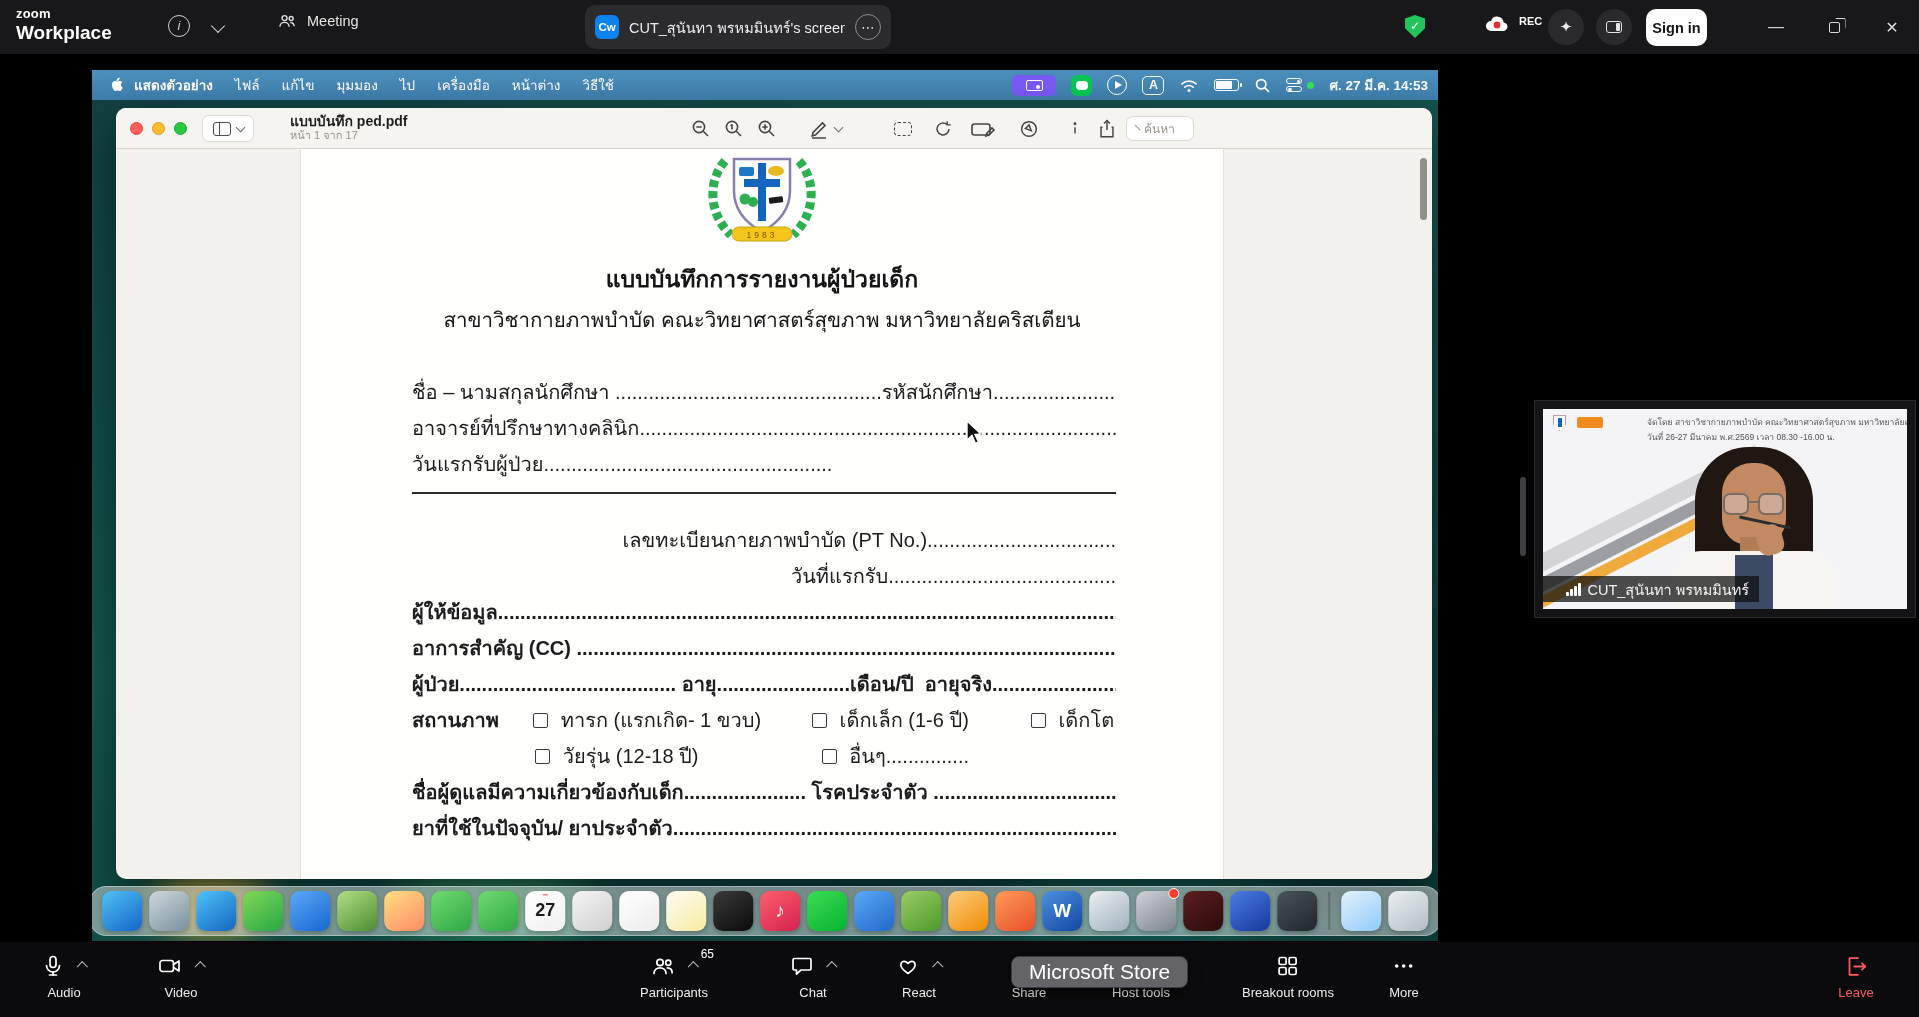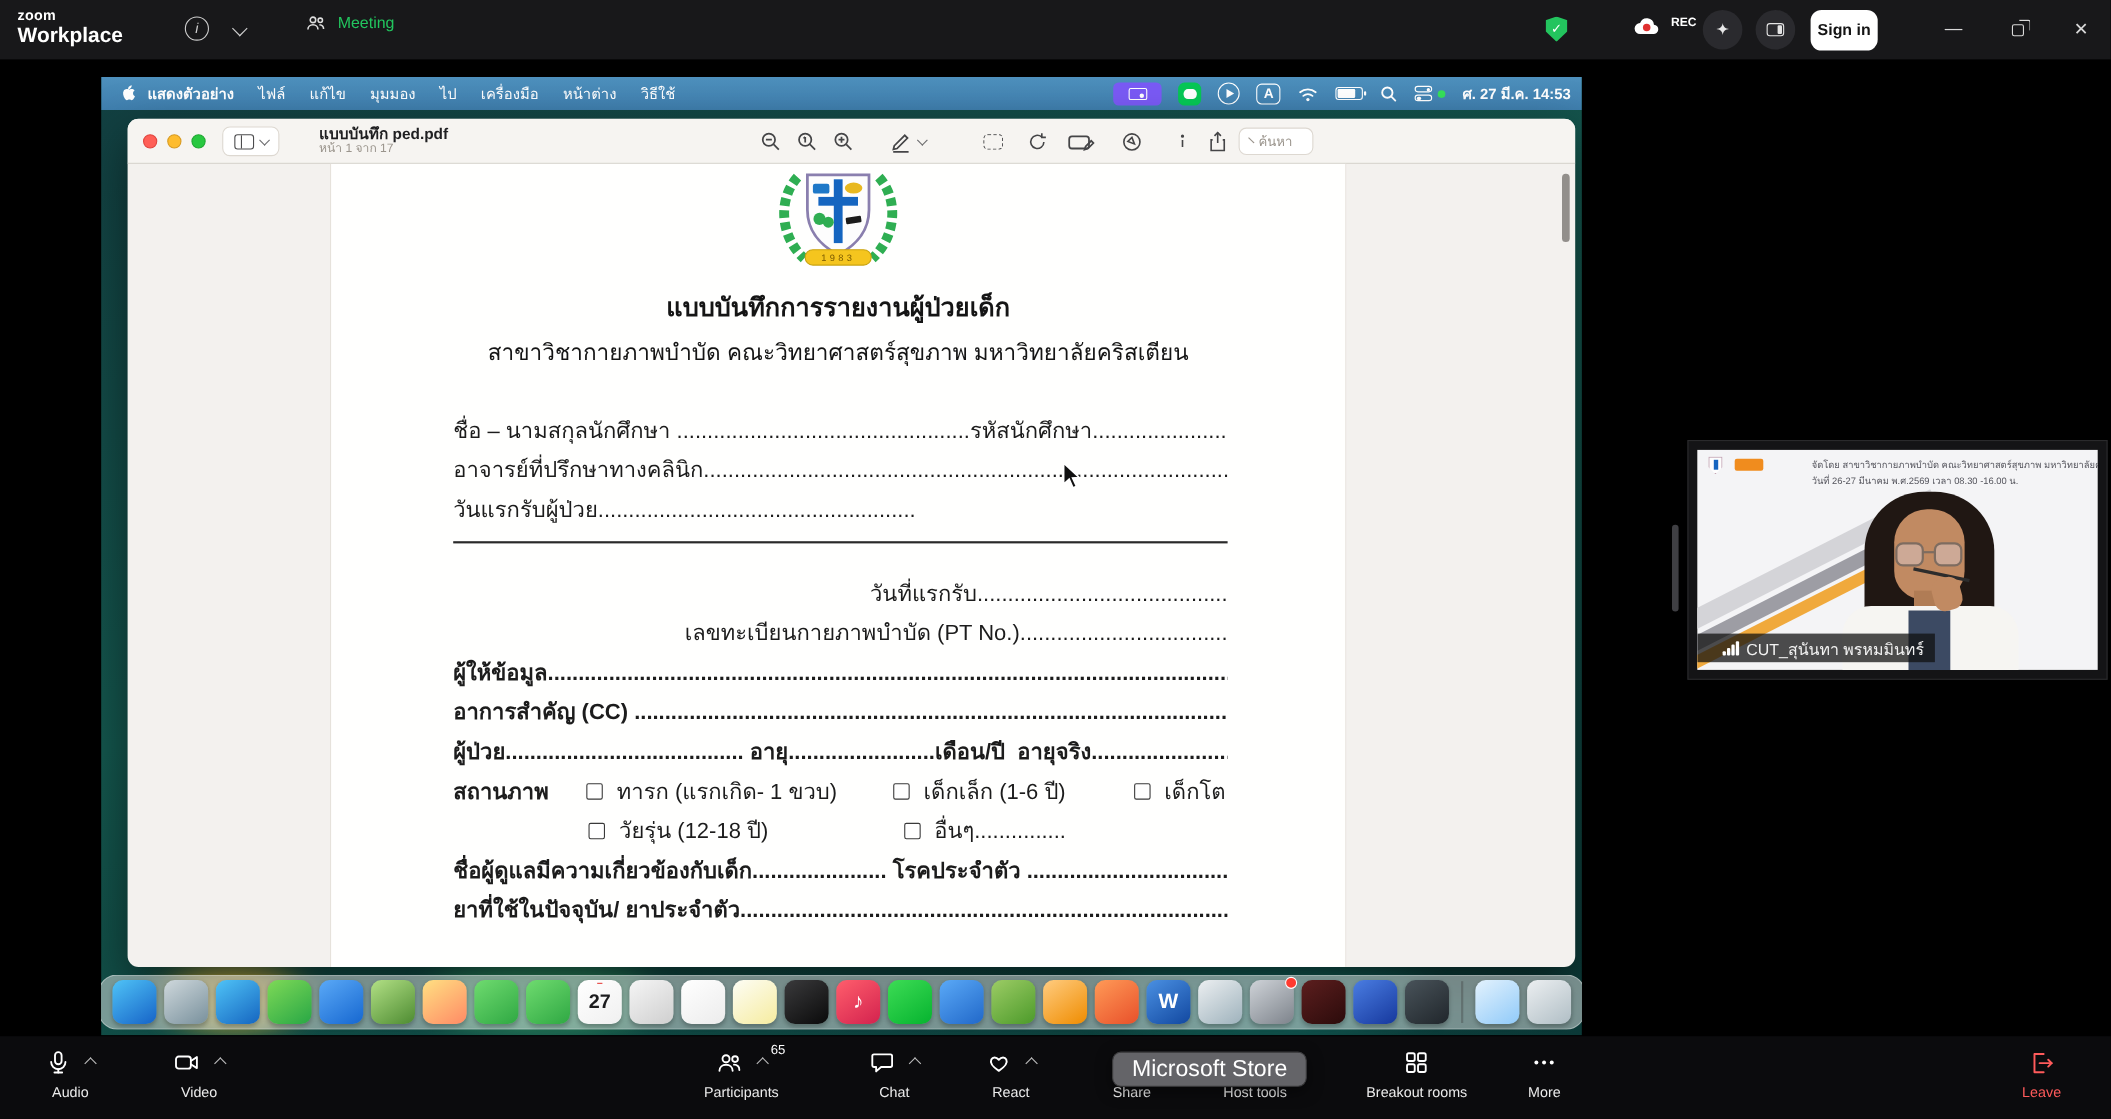--- a/index.html
+++ b/index.html
@@ -6,21 +6,21 @@
   *{box-sizing:border-box;font-family:"Liberation Sans","DejaVu Sans",sans-serif;}
   .stage{position:relative;width:1919px;height:1017px;background:#000;overflow:hidden;}
 
   
   .titlebar{position:absolute;left:0;top:0;width:1919px;height:54px;background:#18181a;}
   .brand{position:absolute;left:16px;top:7px;color:#fff;line-height:1;}
   .brand .b1{font-size:13px;font-weight:600;letter-spacing:.2px;}
   .brand .b2{font-size:19px;font-weight:600;margin-top:3px;}
   .tb-info{position:absolute;left:168px;top:15px;width:22px;height:22px;border:1.5px solid #cfcfcf;border-radius:50%;color:#cfcfcf;font-size:13px;text-align:center;line-height:19px;font-style:italic;}
   .tb-chev{position:absolute;left:213px;top:21px;width:10px;height:10px;border-left:1.8px solid #cfcfcf;border-bottom:1.8px solid #cfcfcf;transform:rotate(-45deg);}
-  .meeting-tab{position:absolute;left:276px;top:11px;display:flex;align-items:center;gap:9px;color:#22c55e;font-size:14.5px;}
+  .meeting-tab{position:absolute;left:276px;top:11px;display:flex;align-items:center;gap:9px;color:#e5e5e5;font-size:14.5px;}
   .meeting-tab svg{stroke:#dedede;fill:none;stroke-width:1.7;}
   .screen-tab{position:absolute;left:585px;top:5px;width:306px;height:44px;background:#2b2b2f;border-radius:10px;display:flex;align-items:center;padding:0 10px;gap:10px;}
   .cw{width:24px;height:24px;border-radius:6px;background:#0b84ed;color:#fff;font-size:11.5px;font-weight:700;display:flex;align-items:center;justify-content:center;}
   .stl{color:#ececec;font-size:14.5px;white-space:nowrap;overflow:hidden;flex:1;}
   .tab-ellipsis{width:26px;height:26px;border:1.5px solid #8a8a8e;border-radius:50%;color:#dcdcdc;font-size:14px;display:flex;align-items:center;justify-content:center;}
   .shield{position:absolute;left:1405px;top:15px;width:20px;height:23px;background:#23c45e;clip-path:polygon(50% 0,100% 15%,100% 58%,50% 100%,0 58%,0 15%);color:#fff;font-size:12px;text-align:center;line-height:22px;font-weight:700;}
   .rec{position:absolute;left:1484px;top:15px;display:flex;align-items:flex-start;gap:7px;color:#fff;font-size:11px;font-weight:600;}
   .cloud{position:relative;width:28px;height:18px;}
   .cloud svg{position:absolute;left:0;top:0;}
   .circbtn{position:absolute;top:9px;width:36px;height:36px;border-radius:50%;background:#2a2a2e;display:flex;align-items:center;justify-content:center;color:#e8e8e8;font-size:15px;}
@@ -155,20 +155,25 @@
     <div class="tb-chev"></div>
     <div class="meeting-tab">
       <svg width="22" height="20" viewBox="0 0 24 24">
           <circle cx="9" cy="8.5" r="3"></circle>
           <path d="M3.5,19c0-3.2 2.6-5.3 5.5-5.3s5.5,2.1 5.5,5.3"></path>
           <circle cx="17" cy="9" r="2.4"></circle>
           <path d="M16,13.8c2.7,0.2 4.6,2 4.6,4.6"></path>
         </svg>
       <span>Meeting</span>
     </div>
+    <div class="screen-tab">
+      <span class="cw">Cw</span>
+      <span class="stl">CUT_สุนันทา พรหมมินทร์'s screen</span>
+      <span class="tab-ellipsis">⋯</span>
+    </div>
     <div class="shield">✓</div>
     <div class="rec">
       <span class="cloud">
         <svg width="28" height="18" viewBox="0 0 28 18">
             <path d="M7,16a5,5 0 0 1 0,-10a6.5,6.5 0 0 1 12.6,1.4a4.3,4.3 0 0 1 -0.8,8.6z" fill="#fff"></path>
             <circle cx="13" cy="10" r="3.4" fill="#e02f2f"></circle>
           </svg>
       </span>
       <span>REC</span>
     </div>
@@ -333,22 +338,22 @@
           <rect x="29" y="74" width="60" height="14" rx="7" fill="#f5c51e" stroke="#caa40f"></rect>
           <text x="59" y="84.5" text-anchor="middle" font-size="8.5" letter-spacing="3" fill="#7a5a00">1983</text>
         </svg>
         <div class="doc-title">แบบบันทึกการรายงานผู้ป่วยเด็ก</div>
         <div class="doc-sub">สาขาวิชากายภาพบำบัด คณะวิทยาศาสตร์สุขภาพ มหาวิทยาลัยคริสเตียน</div>
         <div class="doc-lines" id="doc-lines">
             <div class="doc-line"><span>ชื่อ – นามสกุลนักศึกษา ................................................รหัสนักศึกษา...........................................</span></div>
             <div class="doc-line"><span>อาจารย์ที่ปรึกษาทางคลินิก................................................................................................................................................</span></div>
             <div class="doc-line"><span>วันแรกรับผู้ป่วย....................................................</span></div>
             <div class="doc-rule"></div>
+            <div class="doc-line r"><span>เลขทะเบียนกายภาพบำบัด (PT No.)..................................</span></div>
             <div class="doc-line r"><span>วันที่แรกรับ.........................................</span></div>
-            <div class="doc-line r"><span>เลขทะเบียนกายภาพบำบัด (PT No.)..................................</span></div>
             <div class="doc-line b"><span>ผู้ให้ข้อมูล..................................................................................................................................................................................</span></div>
             <div class="doc-line b"><span>อาการสำคัญ (CC) .....................................................................................................................................................................</span></div>
             <div class="doc-line b"><span>ผู้ป่วย....................................... อายุ........................เดือน/ปี  อายุจริง.......................เดือน/ปี</span></div>
             <div class="doc-line"><span class="b">สถานภาพ</span><span>      </span><span class="cb"></span><span> ทารก (แรกเกิด- 1 ขวบ)         </span><span class="cb"></span><span> เด็กเล็ก (1-6 ปี)           </span><span class="cb"></span><span> เด็กโต (6-12 ปี)</span></div>
             <div class="doc-line"><span>                      </span><span class="cb"></span><span> วัยรุ่น (12-18 ปี)                      </span><span class="cb"></span><span> อื่นๆ...............</span></div>
             <div class="doc-line b"><span>ชื่อผู้ดูแลมีความเกี่ยวข้องกับเด็ก...................... โรคประจำตัว ..........................................................................................</span></div>
             <div class="doc-line b"><span>ยาที่ใช้ในปัจจุบัน/ ยาประจำตัว...................................................................................................................................... ....</span></div>
           </div>
       </div>
       <div class="pdfscroll"></div>

